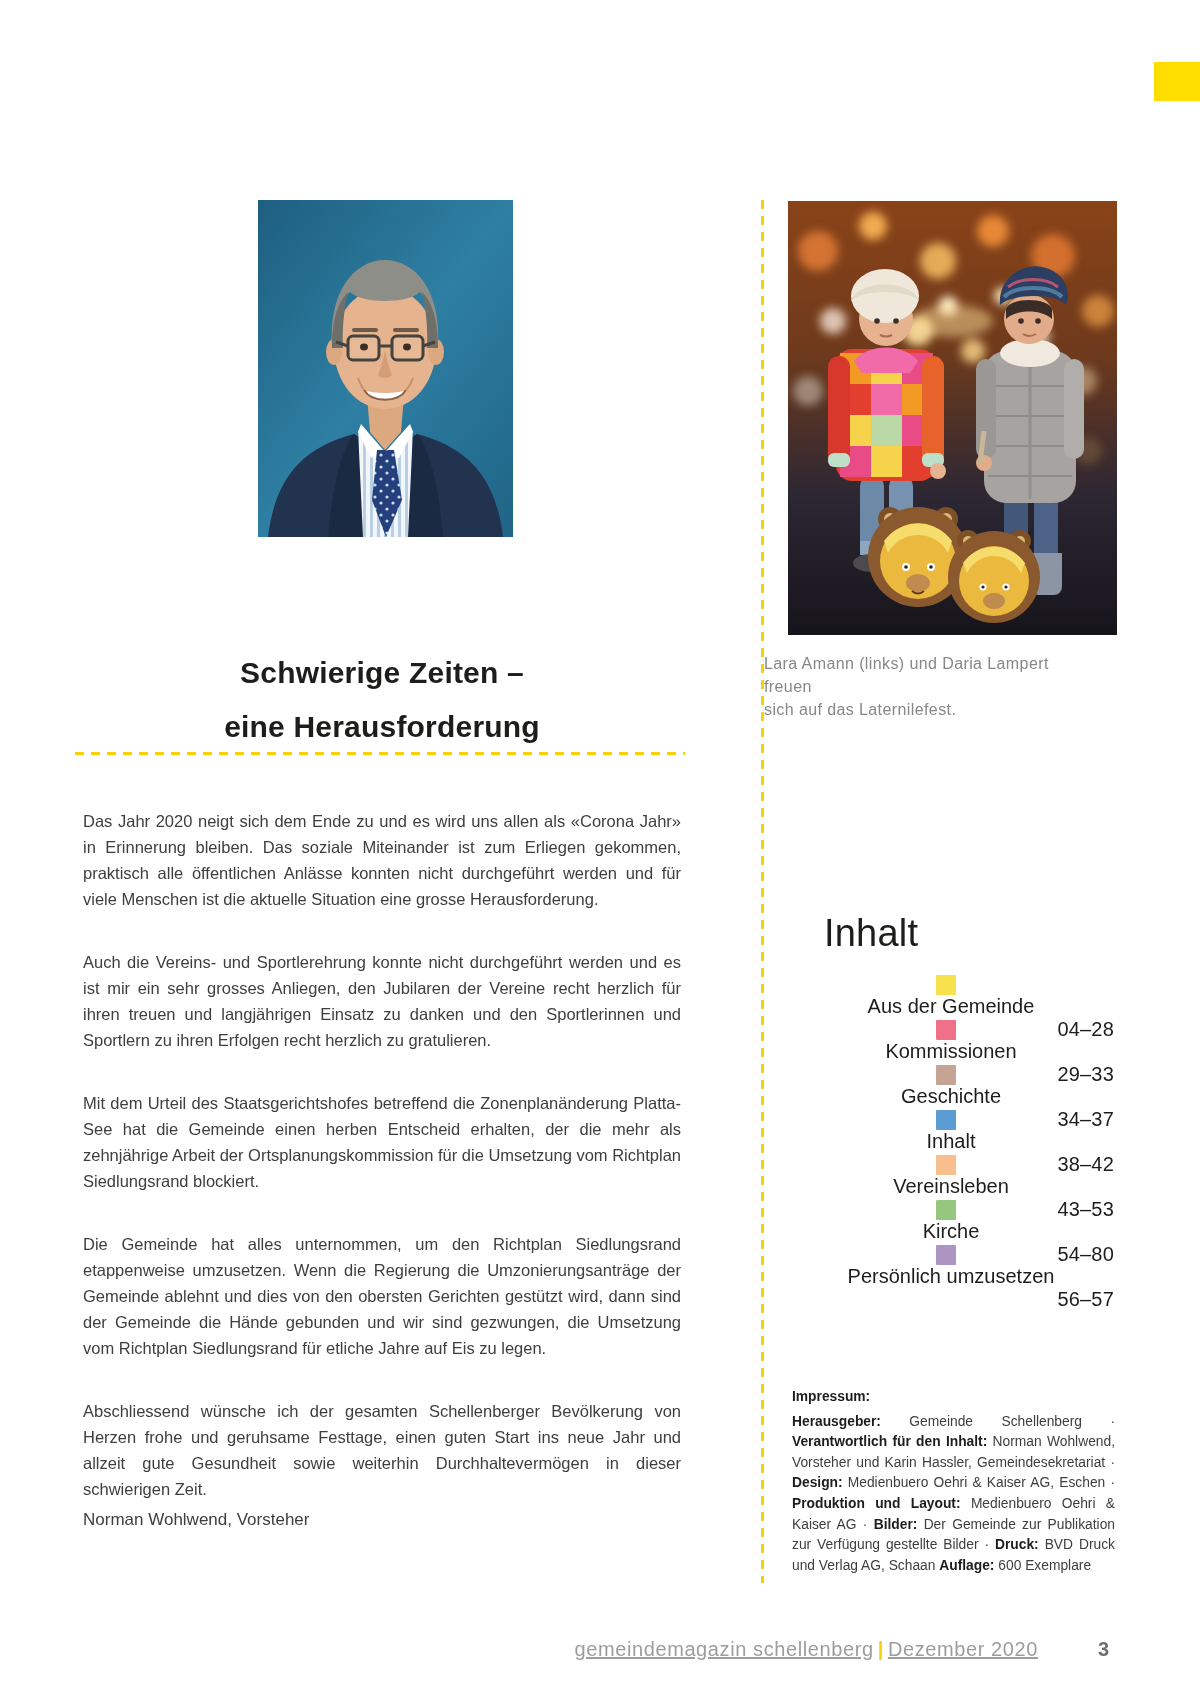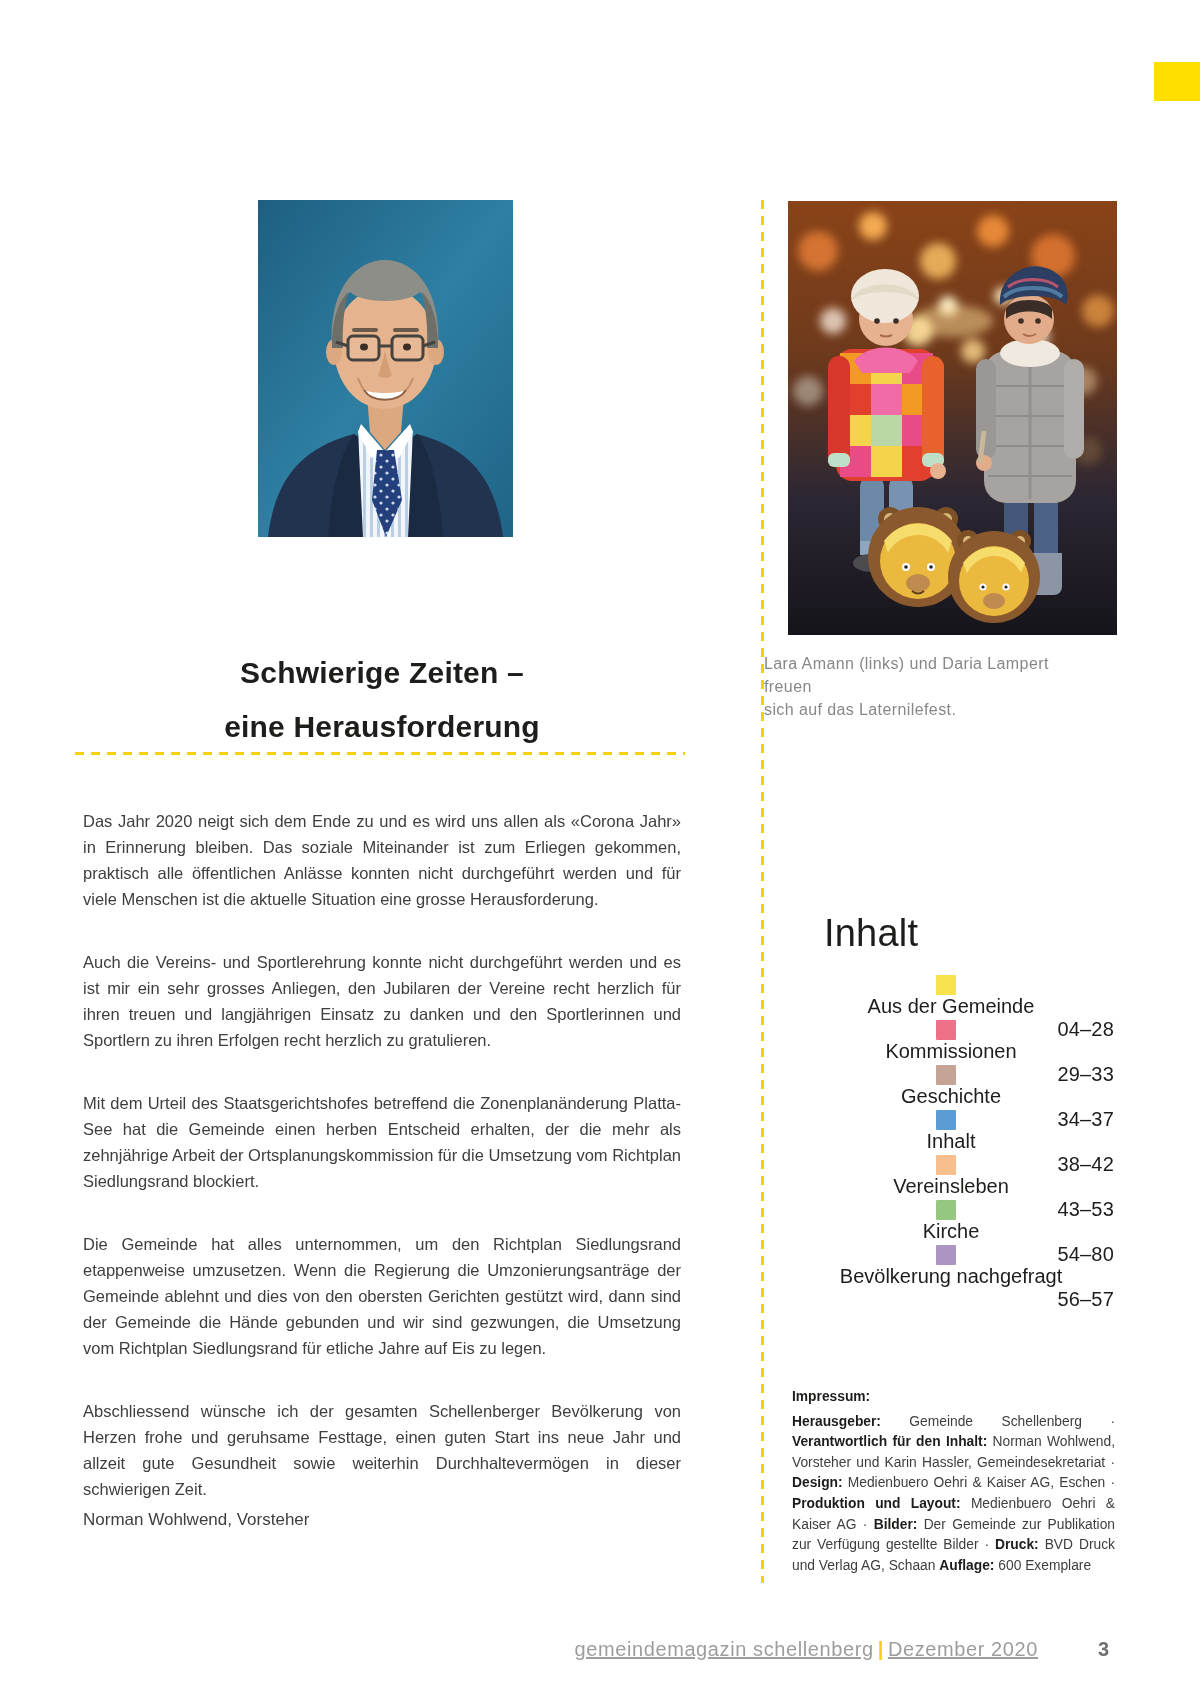--- a/index.html
+++ b/index.html
@@ -356,21 +356,21 @@
         <span class="toc-label">Vereinsleben</span>
         <span class="toc-pages">43–53</span>
       </div>
       <div class="toc-row">
         <span class="toc-swatch" style="background: rgb(150, 199, 126);"></span>
         <span class="toc-label">Kirche</span>
         <span class="toc-pages">54–80</span>
       </div>
       <div class="toc-row">
         <span class="toc-swatch" style="background: rgb(172, 148, 195);"></span>
-        <span class="toc-label">Bevölkerung nachgefragt</span>
+        <span class="toc-label">Persönlich umzusetzen</span>
         <span class="toc-pages">56–57</span>
       </div>
     </div>
 
   <div class="impressum">
     <p class="imp-head">Impressum:</p>
     <p id="impressum-text"><b>Herausgeber:</b> Gemeinde Schellenberg · <b>Verantwortlich für den Inhalt:</b> Norman Wohlwend, Vorsteher und Karin Hassler, Gemeindesekretariat · <b>Design:</b> Medienbuero Oehri &amp; Kaiser AG, Eschen · <b>Produktion und Layout:</b> Medienbuero Oehri &amp; Kaiser AG · <b>Bilder:</b> Der Gemeinde zur Publikation zur Verfügung gestellte Bilder · <b>Druck:</b> BVD Druck und Verlag AG, Schaan <b>Auflage:</b> 600 Exemplare</p>
   </div>
 
   <div class="footer-left">

